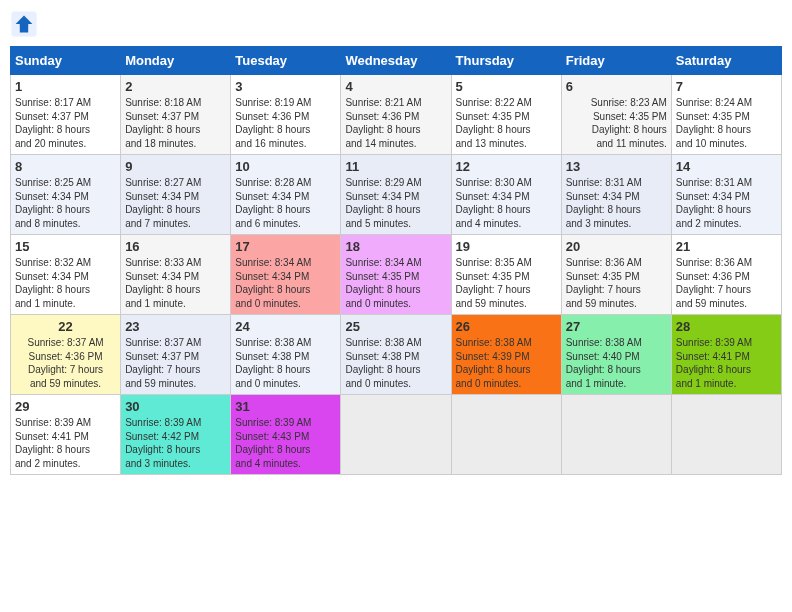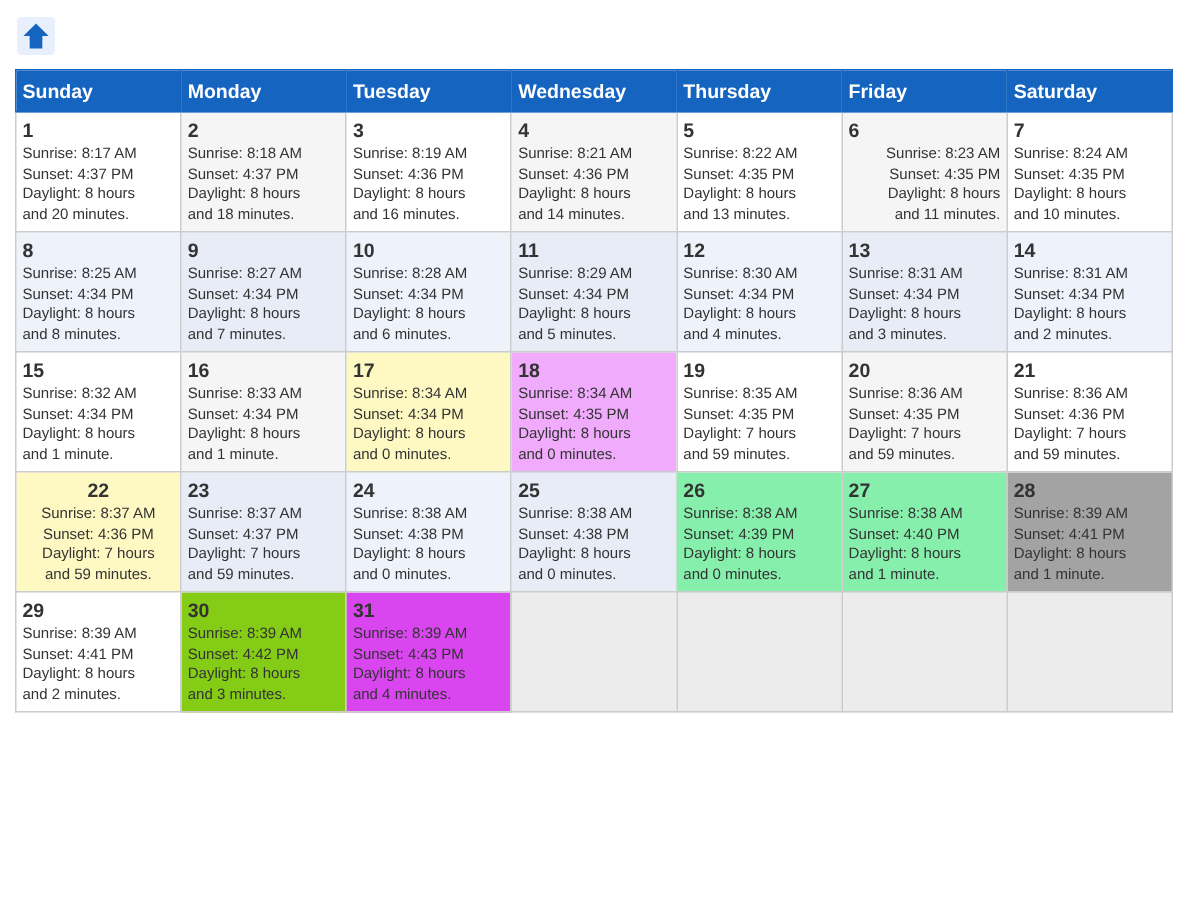--- a/index.html
+++ b/index.html
@@ -243,21 +243,21 @@
 Daylight: 8 hours
 and 1 minute.</div>
         </td>
         <td style="background: rgb(245, 245, 245);">
           <span class="day-num">16</span>
           <div class="day-info" style="white-space: pre-line;">Sunrise: 8:33 AM
 Sunset: 4:34 PM
 Daylight: 8 hours
 and 1 minute.</div>
         </td>
-        <td style="background: #fef9c3;">
+        <td style="background: #fca5a5;">
           <span class="day-num">17</span>
           <div class="day-info" style="white-space: pre-line;">Sunrise: 8:34 AM
 Sunset: 4:34 PM
 Daylight: 8 hours
 and 0 minutes.</div>
         </td>
         <td style="background: #f0abfc;">
           <span class="day-num">18</span>
           <div class="day-info" style="white-space: pre-line;">Sunrise: 8:34 AM
 Sunset: 4:35 PM
@@ -308,51 +308,51 @@
 Daylight: 8 hours
 and 0 minutes.</div>
         </td>
         <td style="background: rgb(232, 236, 247);">
           <span class="day-num">25</span>
           <div class="day-info" style="white-space: pre-line;">Sunrise: 8:38 AM
 Sunset: 4:38 PM
 Daylight: 8 hours
 and 0 minutes.</div>
         </td>
-        <td style="background: #86efac;">
+        <td style="background: #f97316;">
           <span class="day-num">26</span>
           <div class="day-info" style="white-space: pre-line;">Sunrise: 8:38 AM
 Sunset: 4:39 PM
 Daylight: 8 hours
 and 0 minutes.</div>
         </td>
         <td style="background: #86efac;">
           <span class="day-num">27</span>
           <div class="day-info" style="white-space: pre-line;">Sunrise: 8:38 AM
 Sunset: 4:40 PM
 Daylight: 8 hours
 and 1 minute.</div>
         </td>
-        <td style="background: #a3a3a3;">
+        <td style="background: #84cc16;">
           <span class="day-num">28</span>
           <div class="day-info" style="white-space: pre-line;">Sunrise: 8:39 AM
 Sunset: 4:41 PM
 Daylight: 8 hours
 and 1 minute.</div>
         </td>
       </tr>
       <tr>
         <td style="background: rgb(255, 255, 255);">
           <span class="day-num">29</span>
           <div class="day-info" style="white-space: pre-line;">Sunrise: 8:39 AM
 Sunset: 4:41 PM
 Daylight: 8 hours
 and 2 minutes.</div>
         </td>
-        <td style="background: #84cc16;">
+        <td style="background: #5eead4;">
           <span class="day-num">30</span>
           <div class="day-info" style="white-space: pre-line;">Sunrise: 8:39 AM
 Sunset: 4:42 PM
 Daylight: 8 hours
 and 3 minutes.</div>
         </td>
         <td style="background: #d946ef;">
           <span class="day-num">31</span>
           <div class="day-info" style="white-space: pre-line;">Sunrise: 8:39 AM
 Sunset: 4:43 PM

